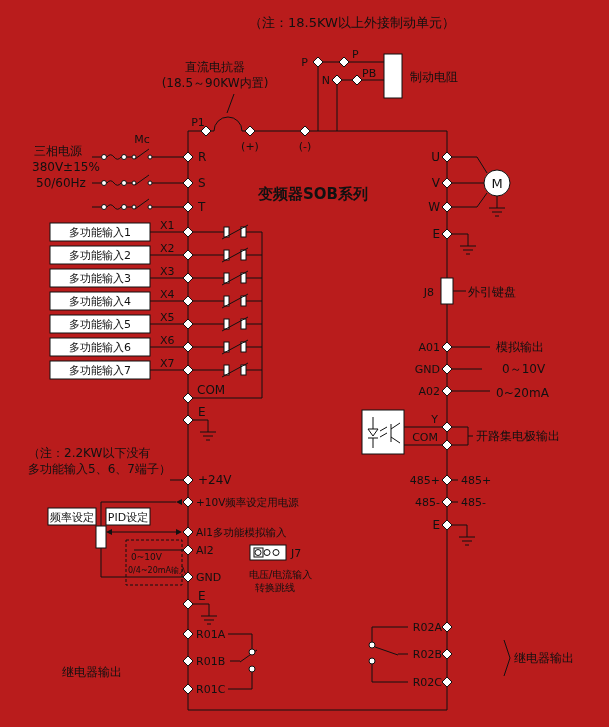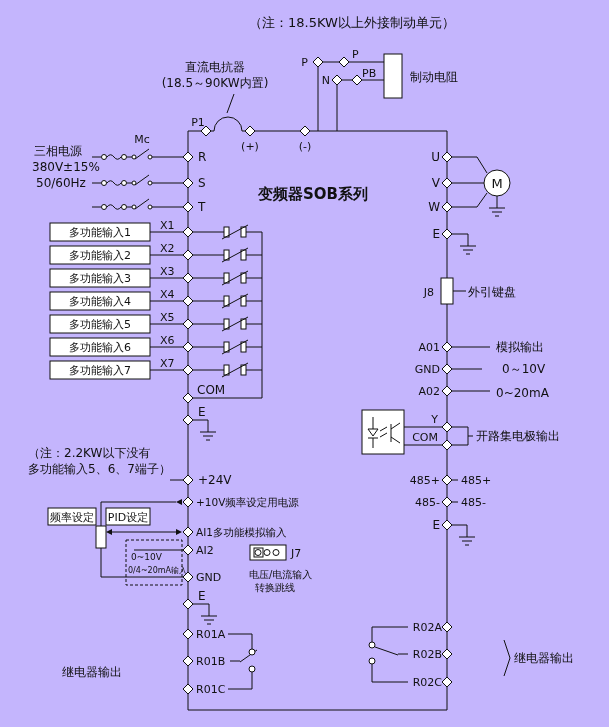--- a/index.html
+++ b/index.html
@@ -1,16 +1,16 @@
 <!DOCTYPE html>
 <html><head>
 <meta charset="utf-8">
 <style>
   html,body{margin:0;padding:0;background:#ffffff;}
-  .stage{position:relative;width:609px;height:727px;background:#c4b5fd;overflow:hidden;}
+  .stage{position:relative;width:609px;height:727px;background:#b91c1c;overflow:hidden;}
   .tx{font-family:"DejaVu Sans","Liberation Sans",sans-serif;fill:#111;}
   .s8{font-size:8px}.s9{font-size:9px}.s10{font-size:10px}.s105{font-size:10.5px}
   .s11{font-size:11px}.s12{font-size:12px}.s13{font-size:13px}
   .s15{font-size:15px;font-weight:600}
   .ln{stroke:#111;stroke-width:1;fill:none}
   .dash{stroke-dasharray:3 2}
   .fw{fill:#fff;stroke:#111;stroke-width:1}
   .fb{fill:#111;stroke:none}
 </style>
 </head>

